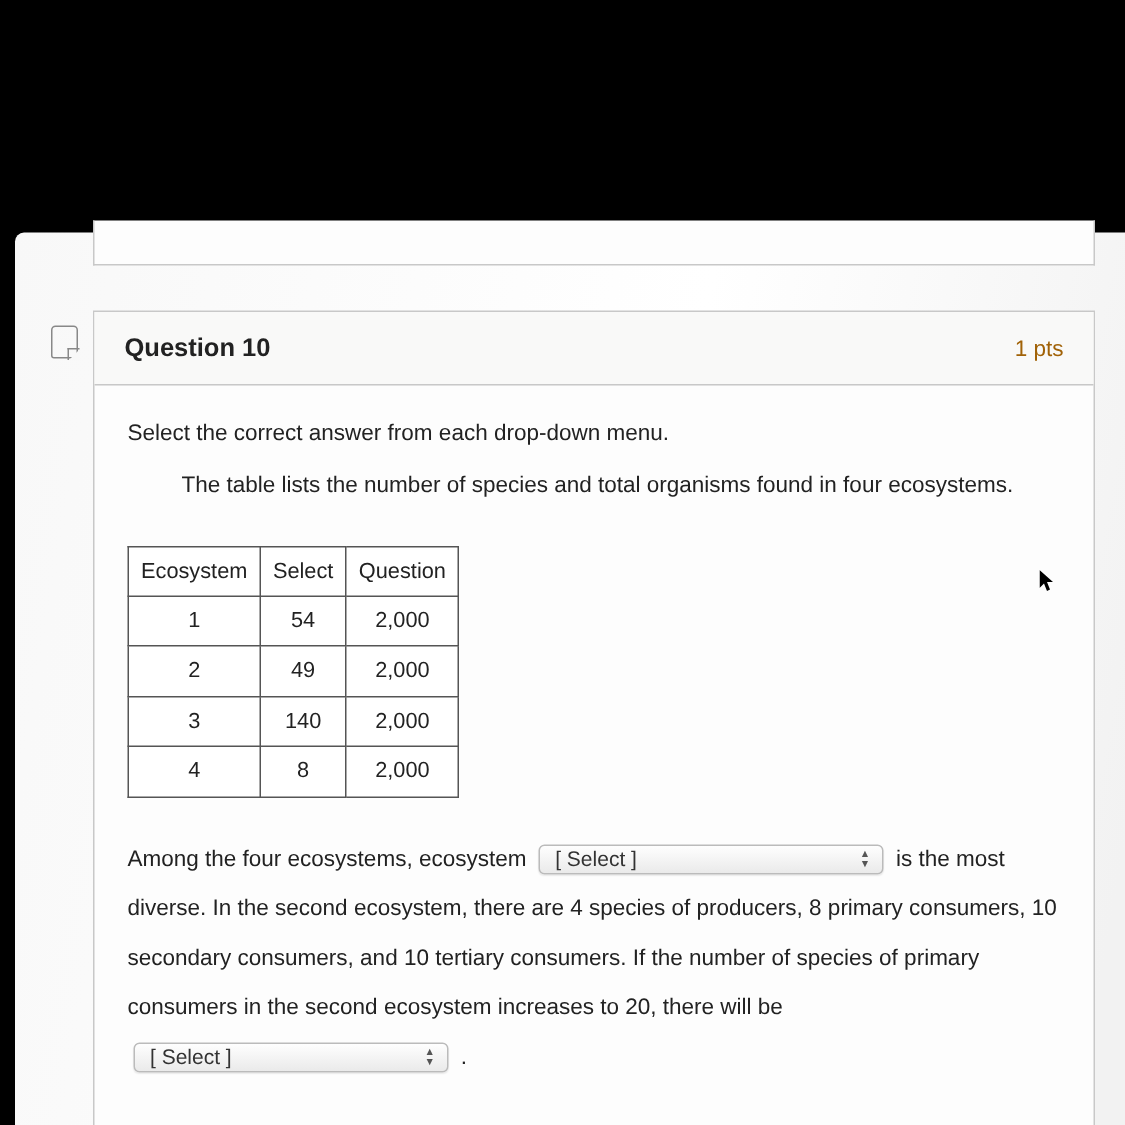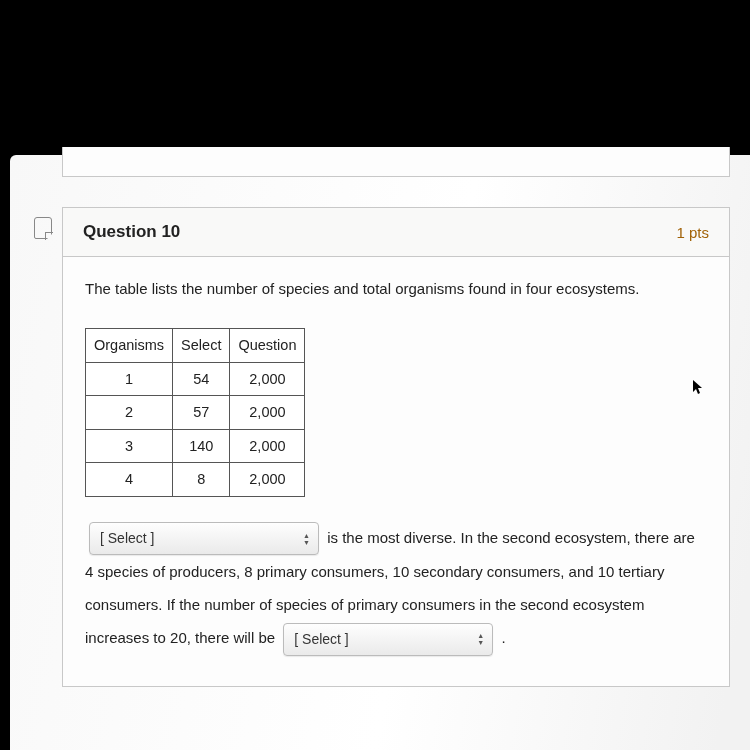--- a/index.html
+++ b/index.html
@@ -65,41 +65,41 @@
       justify-content: space-between;
       align-items: center;
       padding: 14px 20px;
       border-bottom: 1px solid #c8c8c8;
       background: #f9f9f8;
     }
     .q-title { font-weight: 700; font-size: 17px; }
     .q-pts { font-size: 15px; color: #a16207; }
     .q-body { padding: 20px 22px 30px 22px; font-size: 15px; line-height: 1.55; }
     .instr { margin-bottom: 12px; }
-    .subtitle { margin-bottom: 28px; }
+    .subtitle { margin-bottom: 28px; margin-left: 36px; }
     .data-table {
       border-collapse: collapse;
       margin-bottom: 24px;
       background: #fff;
     }
     .data-table th, .data-table td {
       border: 1px solid #555;
       padding: 5px 8px;
       text-align: center;
       font-size: 14.5px;
       font-weight: 400;
     }
     .data-table th { font-weight: 400; }
     .sentence { line-height: 2.2; }
     .select-box {
       display: inline-flex;
       align-items: center;
       justify-content: space-between;
       min-width: 230px;
-      height: 33px;
+      height: 20px;
       padding: 0 8px 0 10px;
       background: linear-gradient(#fefefe, #eaeaea);
       border: 1px solid #bbb;
       border-radius: 4px;
       font-size: 14px;
       color: #333;
       vertical-align: middle;
       margin: 0 4px;
       box-shadow: 0 1px 1px rgba(0,0,0,0.08);
     }
@@ -129,55 +129,57 @@
   <div class="prev-card"></div>
 
   <div class="flag-icon"></div>
 
   <div class="question-card">
     <div class="q-header">
       <span class="q-title">Question 10</span>
       <span class="q-pts">1 pts</span>
     </div>
     <div class="q-body">
+      <p class="instr">Select the correct answer from each drop-down menu.</p>
       <p class="subtitle">The table lists the number of species and total organisms found in four ecosystems.</p>
 
       <table class="data-table">
         <thead>
           <tr>
-            <th>Organisms</th>
+            <th>Ecosystem</th>
             <th>Select</th>
             <th>Question</th>
           </tr>
         </thead>
         <tbody>
           <tr>
             <td>1</td>
             <td>54</td>
             <td>2,000</td>
           </tr>
           <tr>
             <td>2</td>
-            <td>57</td>
+            <td>49</td>
             <td>2,000</td>
           </tr>
           <tr>
             <td>3</td>
             <td>140</td>
             <td>2,000</td>
           </tr>
           <tr>
             <td>4</td>
             <td>8</td>
             <td>2,000</td>
           </tr>
         </tbody>
       </table>
 
       <div class="sentence">
+        <span>Among the four ecosystems, ecosystem</span>
         <span class="select-box">
           <span>[ Select ]</span>
           <span class="stepper">
             <span>▲</span>
               <span>▼</span>
           </span>
         </span>
         <span>is the most diverse. In the second ecosystem, there are 4 species of producers, 8 primary consumers, 10 secondary consumers, and 10 tertiary consumers. If the number of species of primary consumers in the second ecosystem increases to 20, there will be</span>
         <span class="select-box small">
           <span>[ Select ]</span>

